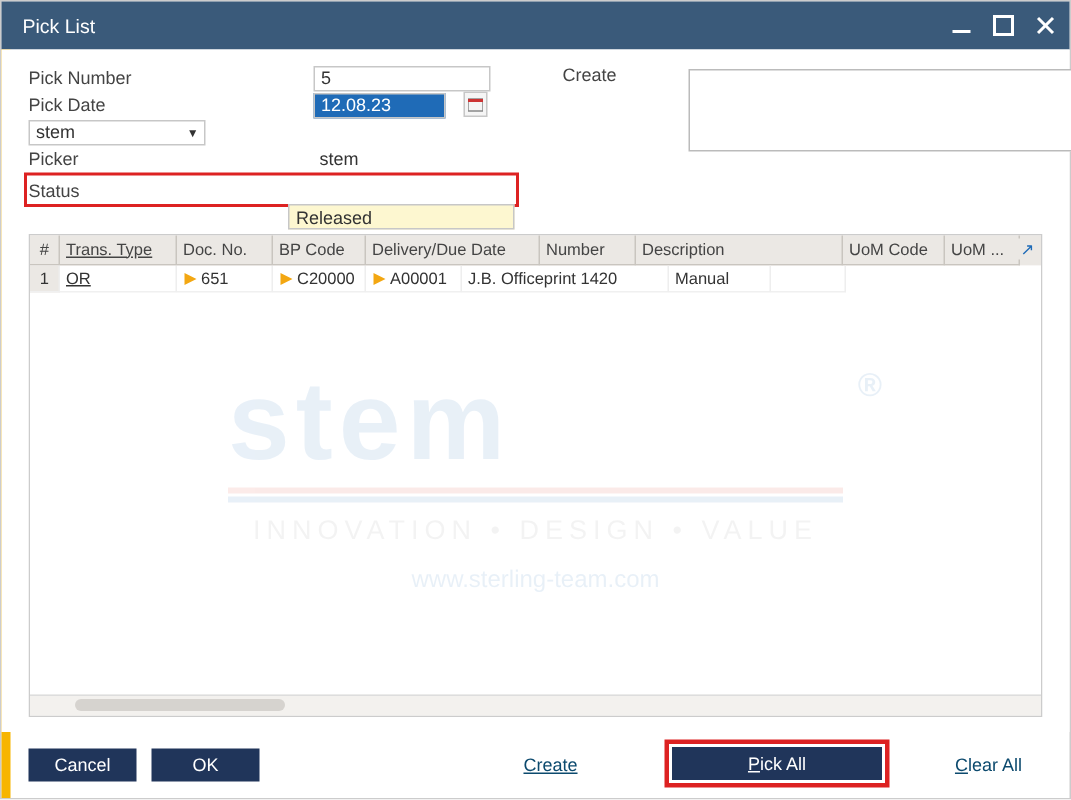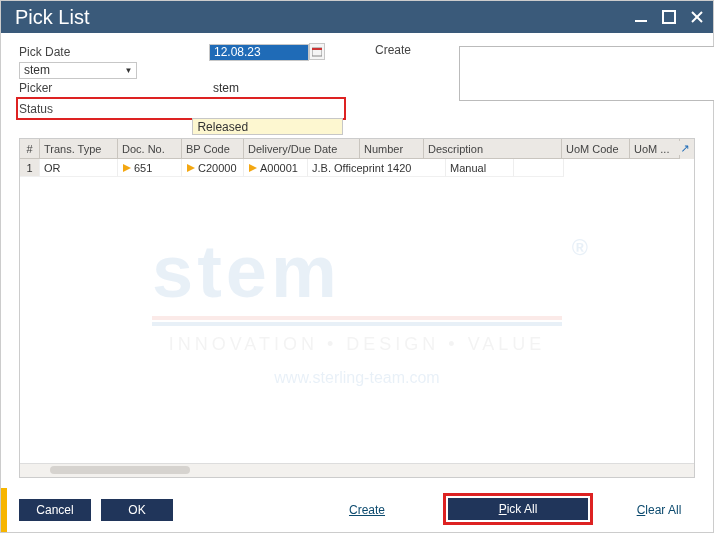--- a/index.html
+++ b/index.html
@@ -1,31 +1,31 @@
 <!DOCTYPE html>
 <html><head>
 <meta charset="utf-8">
 <style>
   * { box-sizing: border-box; margin: 0; padding: 0; font-family: Tahoma, Arial, sans-serif; }
   body { background: #fff; font-size: 12px; color: #333; }
   .window { width: 714px; height: 533px; border: 1px solid #ccc; position: relative; display: flex; flex-direction: column; background:#fff; }
   .titlebar { background: #3a5a7a; color: #fff; height: 32px; display: flex; align-items: center; justify-content: space-between; padding: 0 8px 0 14px; }
-  .titlebar .title { font-size: 20px; }
+  .titlebar .title { font-size: 13px; }
   .win-controls { display: flex; gap: 12px; }
   .win-controls .ctl { width: 16px; height: 16px; display:flex; align-items:center; justify-content:center; cursor: pointer; color:#fff; }
   .yellow-strip { position:absolute; left:0; top:32px; width:6px; bottom:0; background:#f7b500; }
   .content { position: relative; flex: 1; padding: 10px 18px 10px 18px; background: #fff; display:flex; flex-direction:column; }
   .form-row-group { display:flex; gap:24px; }
   .form-left { width: 320px; }
   .form-right { flex:1; padding-left: 12px; }
   .form-row { display:flex; align-items:center; height:18px; position:relative; }
   .form-row label { width: 190px; font-size:12px; color:#444; }
   .form-row .field { height:17px; border:1px solid #c7c7c7; background:#fff; font-size:12px; padding:0 4px; display:flex; align-items:center; position:relative; }
   .field-readonly { border:none !important; background:transparent !important; }
-  .date-field { background:#1f6bb7 !important; color:#fff; width:100px; }
+  .date-field { background:#1f6bb7 !important; color:#fff; width:88px; }
   .date-btn { position:absolute; right:-18px; top:0; width:16px; height:17px; border:1px solid #c7c7c7; background:#f5f5f5; display:flex; align-items:center; justify-content:center; font-size:9px; }
   .dropdown-field { width:118px; }
   .dropdown-arrow { position:absolute; right:1px; top:1px; width:13px; height:13px; display:flex; align-items:center; justify-content:center; font-size:8px; color:#333; }
   .status-highlight { border:2px solid #d22; padding:1px; margin-top:0px; margin-left:-3px; width:330px; }
   .status-highlight .form-row { height:17px; }
   .status-highlight label { width:180px; }
   .status-field { background:#fdf7d0 !important; width:156px; border:1px solid #c7c7c7;margin-top:36px; }
   .remarks { }
   .remarks label { font-size:12px; color:#444; }
   .remarks textarea { width: 280px; height:55px; border:1px solid #bbb; margin-top:3px; margin-left:48px; resize:none; font-size:12px; padding:2px; }
@@ -42,21 +42,21 @@
   .grid-header { display:flex; background:#ebe8e4; height:20px; }
   .grid-header .cell { border-right:1px solid #c9c5bf; border-bottom:1px solid #c9c5bf; padding:2px 4px; font-size:11px; color:#444; display:flex; align-items:center; white-space:nowrap; overflow:hidden; }
   .grid-body { flex:1; overflow:auto; background:rgba(255,255,255,0.55); position:relative; }
   .grid-row { display:flex; height:18px; }
   .grid-row .cell { border-right:1px solid #eee; border-bottom:1px solid #f0f0f0; padding:1px 4px; font-size:11px; display:flex; align-items:center; white-space:nowrap; overflow:hidden; }
   .grid-scrollbar { height:14px; background:#f3f1ee; border-top:1px solid #ddd; position:relative; }
   .grid-scrollbar .thumb { position:absolute; left:30px; top:2px; width:140px; height:8px; background:#d6d3cf; border-radius:4px; }
   .grid-popout { position:absolute; right:2px; top:2px; width:14px; height:14px; font-size:11px; color:#1f6bb7; background:#ebe8e4; display:flex; align-items:center; justify-content:center; z-index:2;}
 
   .c-num { width:20px; background:#ebe8e4; justify-content:center; }
-  .c-trans { width:78px; }
+  .c-trans { width:78px;text-decoration:underline; }
   .c-doc { width:64px; }
   .c-bp { width:62px; }
   .c-deliv { width:116px; }
   .c-number { width:64px; }
   .c-desc { width:138px; }
   .c-uomc { width:68px; }
   .c-uomn { width:50px; }
 
   .link-arrow { width:10px; height:10px; display:inline-block; margin-right:2px; }
   .link-arrow svg { display:block; }
@@ -93,20 +93,24 @@
       </span>
     </div>
   </div>
   <div class="yellow-strip"></div>
 
   <div class="content">
 
     <div class="form-row-group">
       <div class="form-left">
 
+        <div class="form-row">
+          <label>Pick Number</label>
+          <div class="field" style="width:118px;">5</div>
+        </div>
 
         <div class="form-row">
           <label>Pick Date</label>
           <div class="field date-field">12.08.23</div>
           <span class="date-btn" style="left:290px; right:auto;">
             <svg width="10" height="10" viewBox="0 0 10 10">
                 <rect x="0" y="1" width="10" height="8" fill="none" stroke="#888"></rect>
                 <rect x="0" y="1" width="10" height="2" fill="#c33"></rect>
               </svg>
           </span>

